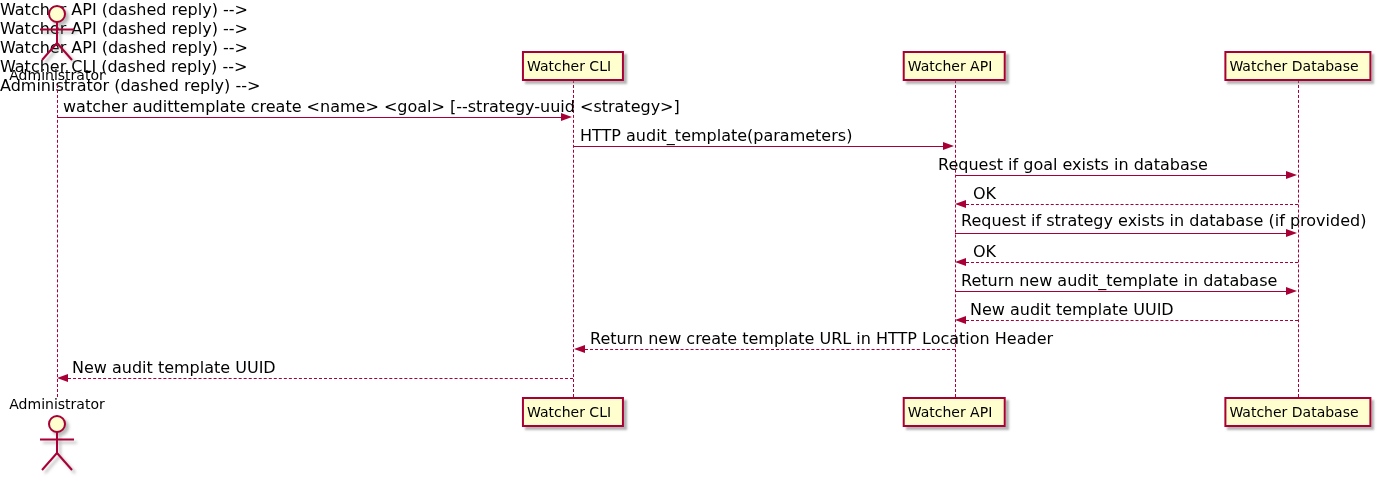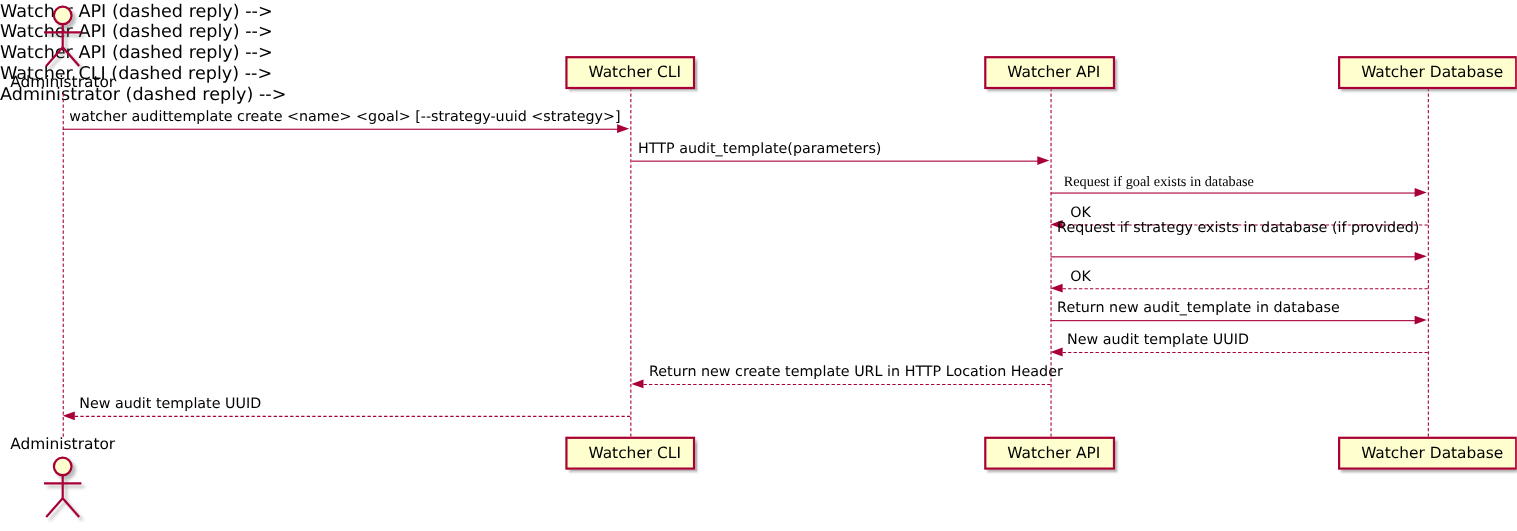--- a/index.html
+++ b/index.html
@@ -22,40 +22,40 @@
     border-left: 1px dashed var(--accent);
   }
   .participant-box {
     position: absolute;
     transform: translateX(-50%);
     background: var(--fill);
     border: 2px solid var(--accent);
     box-shadow: 3px 3px 2px rgba(120,120,120,0.55);
     font-size: 14px;
     line-height: 14px;
-    padding: 6px 11px 6px 19px;
+    padding: 6px 11px 6px 3px;
     white-space: nowrap;
     color: var(--text);
   }
   .actor-figure {
     position: absolute;
     filter: drop-shadow(3px 3px 1.5px rgba(120,120,120,0.5));
   }
   .actor-label {
     position: absolute;
     width: 120px;
     text-align: center;
     transform: translateX(-50%);
     font-size: 14px;
     line-height: 15px;
     white-space: nowrap;
   }
   .message-label {
     position: absolute;
-    font-size: 13px;
+    font-size: 16px;
     line-height: 15px;
     white-space: nowrap;
     color: var(--text);
     text-align: right;
   }
   .message-line {
     position: absolute;
     height: 0;
     border-top: 1px solid var(--accent);
   }
@@ -105,35 +105,35 @@
 
   
   <div>
     <div class="message-label" style="left:580px; top:128px;">HTTP audit_template(parameters)</div>
     <div class="message-line" style="left:573.5px; top:146px; width:370px;"></div>
     <div class="arrowhead right" style="left:942.5px; top:142px;"></div>
   </div>
 
   
   <div>
-    <div class="message-label" style="left:967px; top:157px;font-family:Liberation Serif, serif;">Request if goal exists in database</div>
+    <div class="message-label" style="left:938px; top:157px;">Request if goal exists in database</div>
     <div class="message-line" style="left:955px; top:175px; width:332px;"></div>
     <div class="arrowhead right" style="left:1286px; top:171px;"></div>
   </div>
 
    Watcher API (dashed reply) --&gt;
   <div>
     <div class="message-label" style="left:973px; top:186px;">OK</div>
     <div class="message-line dashed" style="left:966px; top:204px; width:332px;"></div>
     <div class="arrowhead left" style="left:955px; top:200px;"></div>
   </div>
 
   
   <div>
-    <div class="message-label" style="left:961px; top:200px;">Request if strategy exists in database (if provided)</div>
+    <div class="message-label" style="left:961px; top:213px;">Request if strategy exists in database (if provided)</div>
     <div class="message-line" style="left:955px; top:233px; width:332px;"></div>
     <div class="arrowhead right" style="left:1286px; top:229px;"></div>
   </div>
 
    Watcher API (dashed reply) --&gt;
   <div>
     <div class="message-label" style="left:973px; top:244px;">OK</div>
     <div class="message-line dashed" style="left:966px; top:262px; width:332px;"></div>
     <div class="arrowhead left" style="left:955px; top:258px;"></div>
   </div>

